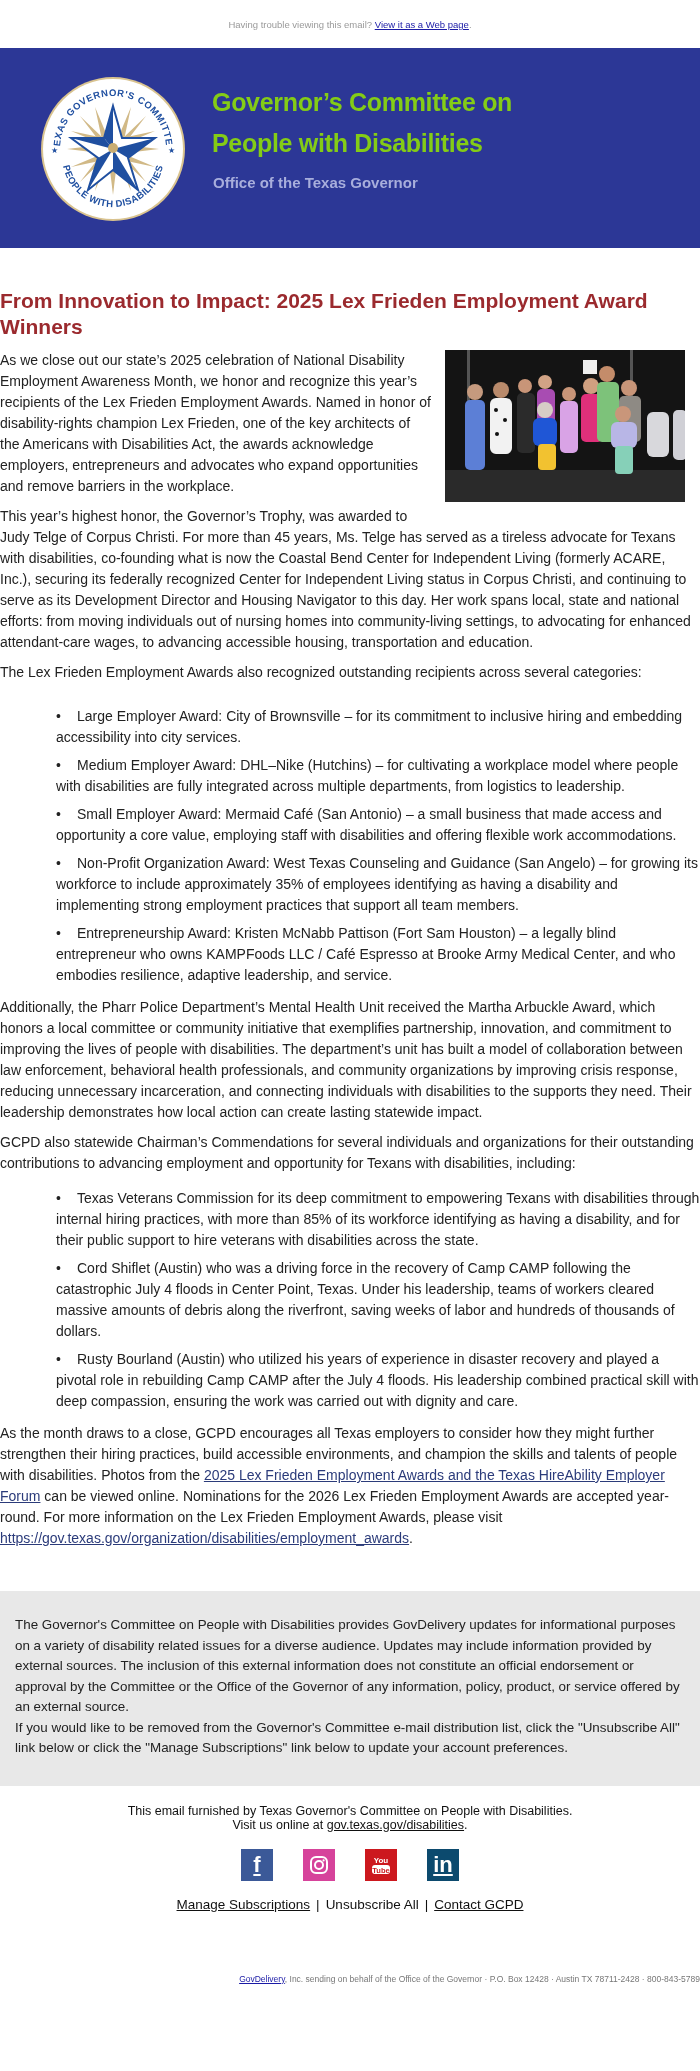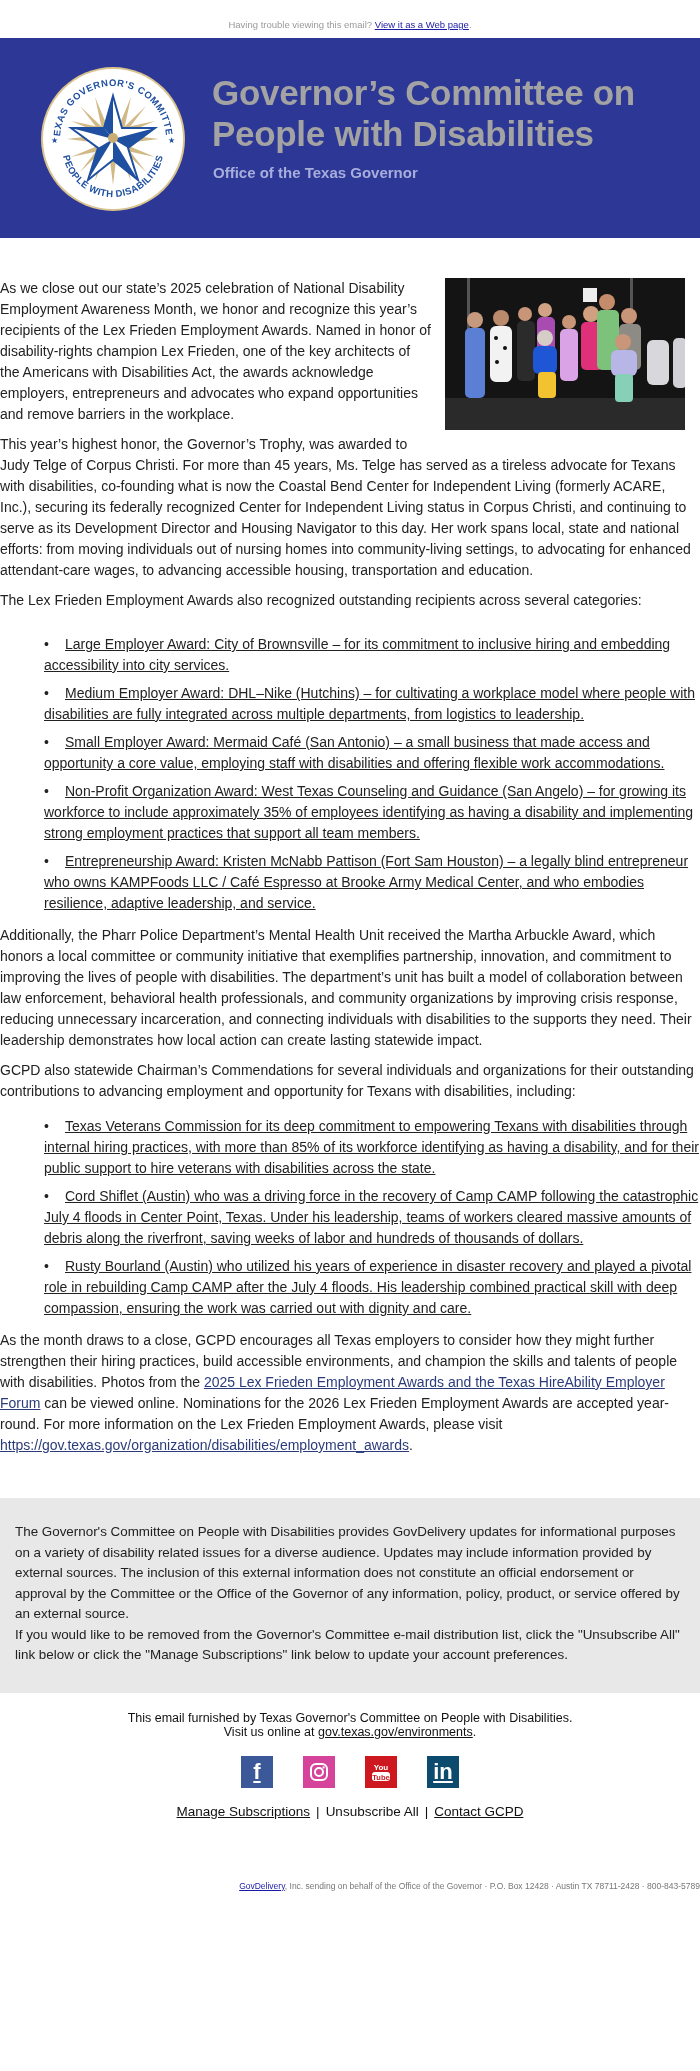--- a/index.html
+++ b/index.html
@@ -1,35 +1,35 @@
 <!DOCTYPE html>
 <html><head>
   <meta charset="utf-8">
   <style>
     * { box-sizing: border-box; margin: 0; padding: 0; }
     html, body { width: 700px; background: #ffffff; }
     body { font-family: "Liberation Sans", sans-serif; color: #222222; }
     a { color: #2b3b7a; }
 
     .preheader {
-      height: 38px; padding-top: 19px; text-align: center;
+      height: 48px; padding-top: 19px; text-align: center;
       font-size: 9.5px; color: #9a9a9a;
     }
     .preheader a { color: #1a1aa6; text-decoration: underline; }
 
     .banner {
       position: relative; height: 200px; background: #2c3796;
     }
     .seal {
       position: absolute; left: 40px; top: 28px; width: 146px; height: 146px;
     }
     .banner-title {
       position: absolute; left: 212px; top: 34px; width: 470px;
       font-family: "Liberation Sans", sans-serif; font-weight: bold;
-      font-size: 35px; line-height: 41px; color: #a3a3a3; letter-spacing: -0.3px;
+      font-size: 25px; line-height: 41px; color: #84cc16; letter-spacing: -0.3px;
     }
     .banner-sub {
       position: absolute; left: 213px; top: 126px;
       font-family: "Liberation Sans", sans-serif; font-weight: bold;
       font-size: 15px; color: #a8aedc;
     }
 
     .content { padding: 40px 0 0 0; }
     h1.headline {
       font-size: 21px; line-height: 26px; font-weight: bold; color: #9b2a2e;
@@ -37,21 +37,21 @@
     }
     .intro-wrap { position: relative; }
     .photo {
       float: right; width: 240px; height: 152px; margin: 0 15px 8px 14px;
       background: #151515; position: relative; overflow: hidden;
     }
     p.body {
       font-size: 14px; line-height: 21px; margin-bottom: 9px; padding-right: 0;
     }
     p.body.intro { padding-right: 14px; }
-    ul.awards { list-style: none; padding-left: 44px; margin: 14px 0 11px 0; text-decoration: underline; }
+    ul.awards { list-style: none; padding-left: 56px; margin: 14px 0 11px 0; }
     ul.awards li {
       font-size: 14px; line-height: 21px; margin-bottom: 7px; padding-right: 0;
     }
     ul.awards li .bullet { display: inline-block; width: 21px; }
     .clear { clear: both; }
 
     .disclaimer {
       background: #e8e8e8; margin-top: 42px; padding: 24px 16px 27px 15px;
       font-size: 13.4px; line-height: 20.5px; color: #222;
     }
@@ -125,20 +125,21 @@
     <text x="128" y="77" font-size="8" fill="#1f4fa0">★</text>
   </svg>
   <div class="banner-title">
     <div>Governor’s Committee on</div>
     <div>People with Disabilities</div>
   </div>
   <div class="banner-sub">Office of the Texas Governor</div>
 </div>
 
 <div class="content">
+  <h1 class="headline">From Innovation to Impact: 2025 Lex Frieden Employment Award Winners</h1>
 
   <div class="intro-wrap">
     <div class="photo">
       <svg width="240" height="152" viewBox="0 0 240 152">
         <rect width="240" height="152" fill="#141414"></rect>
         <rect x="22" y="0" width="3" height="110" fill="#555"></rect>
         <rect x="185" y="0" width="3" height="110" fill="#555"></rect>
         <rect x="0" y="120" width="240" height="32" fill="#2a2a2a"></rect>
         <rect x="202" y="62" width="22" height="45" rx="6" fill="#d8d8dc"></rect>
         <rect x="228" y="60" width="14" height="50" rx="5" fill="#d0d0d6"></rect>
@@ -197,21 +198,21 @@
   <p class="body"><span>As the month draws to a close, GCPD encourages all Texas employers to consider how they might further strengthen their hiring practices, build accessible environments, and champion the skills and talents of people with disabilities. Photos from the </span><a href="#">2025 Lex Frieden Employment Awards and the Texas HireAbility Employer Forum</a><span> can be viewed online. Nominations for the 2026 Lex Frieden Employment Awards are accepted year-round. For more information on the Lex Frieden Employment Awards, please visit </span><a href="#">https://gov.texas.gov/organization/disabilities/employment_awards</a><span>.</span></p>
 </div>
 
 <div class="disclaimer">
   <p>The Governor's Committee on People with Disabilities provides GovDelivery updates for informational purposes on a variety of disability related issues for a diverse audience. Updates may include information provided by external sources. The inclusion of this external information does not constitute an official endorsement or approval by the Committee or the Office of the Governor of any information, policy, product, or service offered by an external source.</p>
   <p>If you would like to be removed from the Governor's Committee e-mail distribution list, click the "Unsubscribe All" link below or click the "Manage Subscriptions" link below to update your account preferences.</p>
 </div>
 
 <div class="footer">
   <div class="line">This email furnished by Texas Governor's Committee on People with Disabilities.</div>
-  <div class="line"><span>Visit us online at </span><a href="#">gov.texas.gov/environments</a><span>.</span></div>
+  <div class="line"><span>Visit us online at </span><a href="#">gov.texas.gov/disabilities</a><span>.</span></div>
 
   <div class="social">
     <a href="#" class="ico" style="background:#3b5998;font-size:22px;font-family:'Liberation Sans',sans-serif;">
         <span>f</span>
       </a>
     <a href="#" class="ico" style="background:#d6439b;">
       <svg width="20" height="20" viewBox="0 0 20 20">
           <rect x="2" y="2" width="16" height="16" rx="5" fill="none" stroke="#fff" stroke-width="2"></rect>
           <circle cx="10" cy="10" r="4" fill="none" stroke="#fff" stroke-width="2"></circle>
           <circle cx="14.6" cy="5.4" r="1.1" fill="#fff"></circle>

